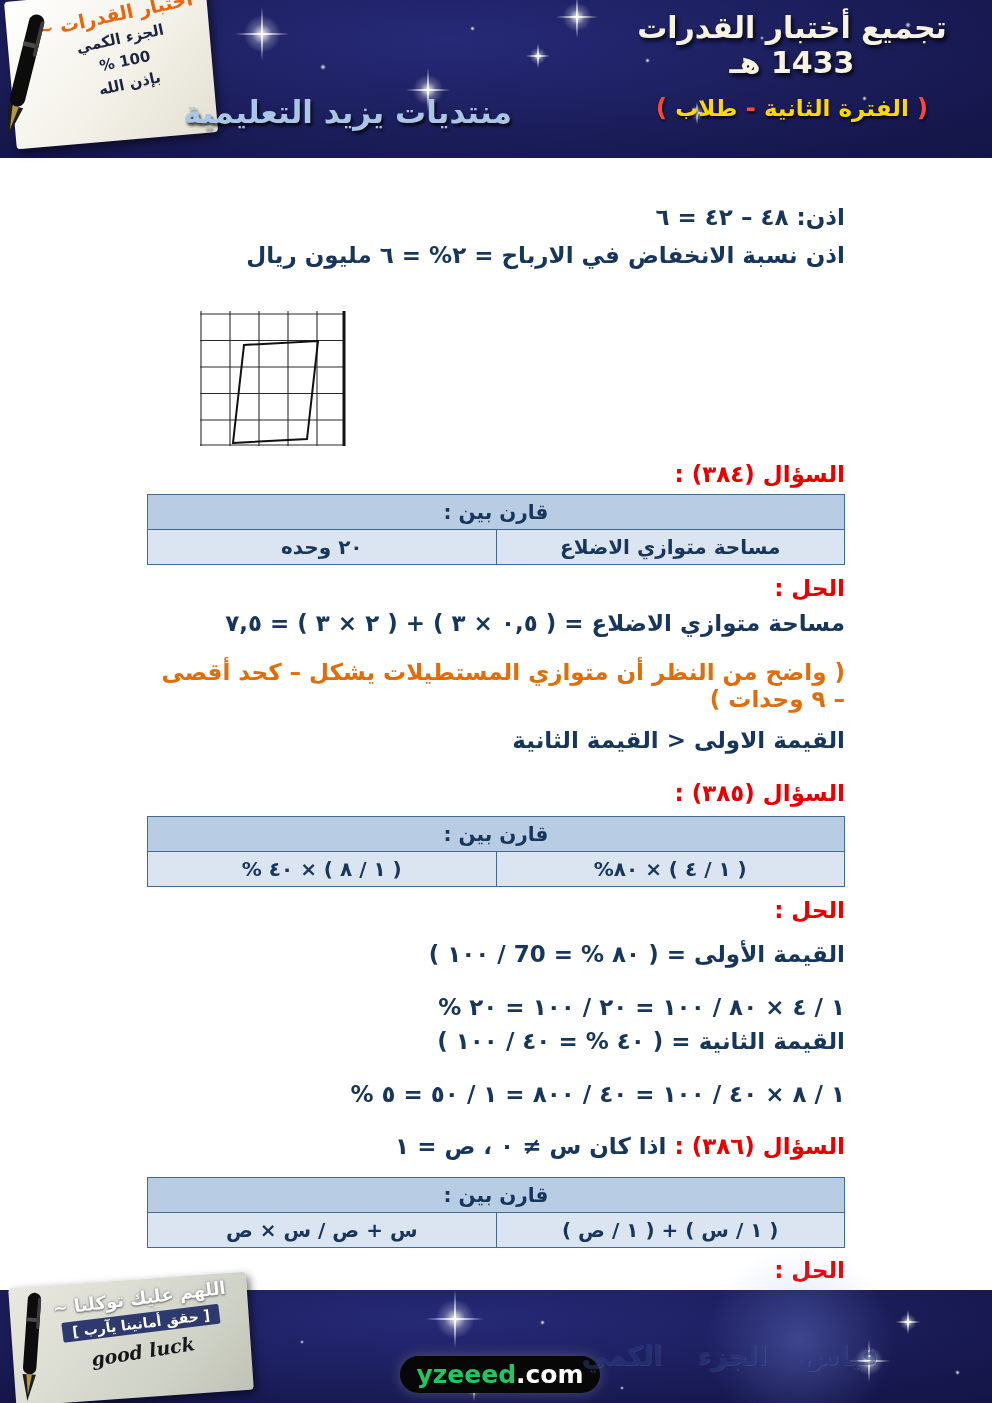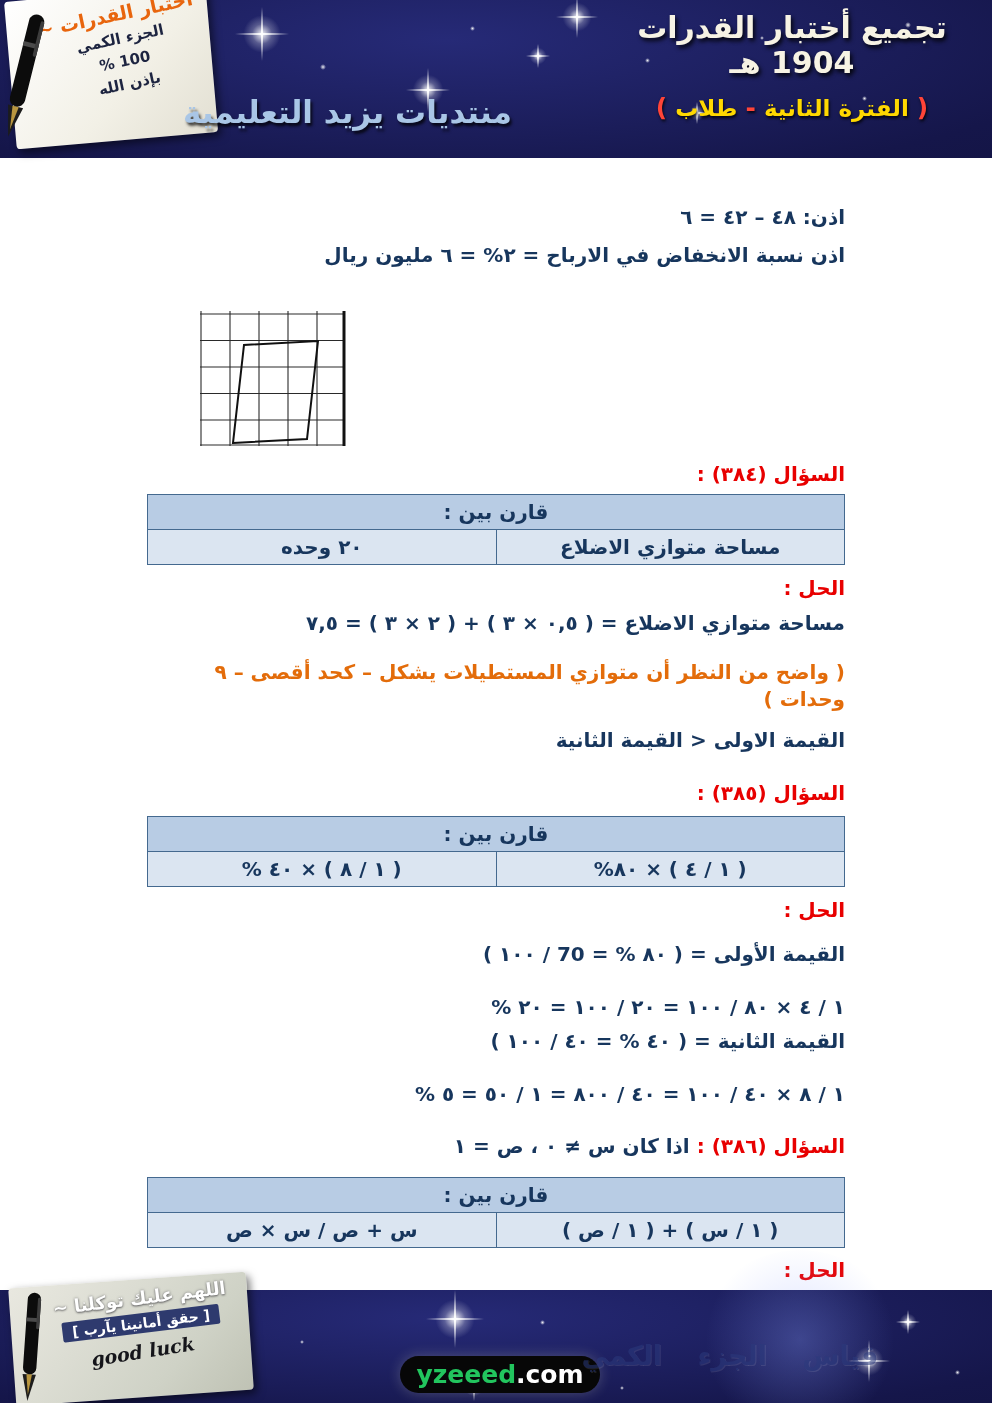--- a/index.html
+++ b/index.html
@@ -40,21 +40,21 @@
   .forum-name{position:absolute;left:183px;top:94px;font-size:31px;color:#a9c6e6;
       text-shadow:2px 3px 3px rgba(0,0,0,.75);}
   .title-block{position:absolute;right:12px;top:10px;width:376px;text-align:center;direction:rtl;}
   .main-title{font-size:30px;color:#f7f3e4;text-shadow:2px 3px 4px rgba(0,0,0,.85);}
   .subtitle{margin-top:13px;font-size:23px;color:#ffd800;text-shadow:1px 2px 3px rgba(0,0,0,.85);}
   .sub-red{color:#ff4438;font-size:25px;}
 
   
   main{position:absolute;top:158px;left:0;width:100%;box-sizing:border-box;
        padding:0 147px;direction:rtl;}
-  main p{margin:0;font-size:20px;line-height:27px;text-align:right;}
+  main p{margin:0;font-size:23px;line-height:27px;text-align:right;}
   .navy{color:#17365d;}
   .red{color:#e80000;}
   .orange{color:#e36c0a;}
 
   .mt46{margin-top:46px;} .mt26{margin-top:26px;}
   .mt25{margin-top:25px;} .mt22{margin-top:22px;}
   .mt17{margin-top:17px;}
   .mt14{margin-top:14px;} .mt11{margin-top:11px;} .mt10{margin-top:10px;}
   .mt9{margin-top:9px;} .mt8{margin-top:8px;} .mt7{margin-top:7px;} .mt6{margin-top:6px;}
 
@@ -121,21 +121,21 @@
       <rect x="14" y="2" width="17" height="104" rx="8.5" fill="#0c0c0c"></rect>
       <rect x="14" y="34" width="17" height="5" fill="#4a4a4a"></rect>
       <rect x="27" y="8" width="4" height="40" rx="2" fill="#3d3d3d"></rect>
       <polygon points="14,106 31,106 22.5,140" fill="#1c1c1c"></polygon>
       <polygon points="19,106 26,106 22.5,132" fill="#b9963f"></polygon>
     </svg>
 
     <div class="forum-name">منتديات يزيد التعليمية</div>
 
     <div class="title-block">
-      <div class="main-title">تجميع أختبار القدرات 1904 هـ</div>
+      <div class="main-title">تجميع أختبار القدرات 1433 هـ</div>
       <div class="subtitle">
         <span class="sub-red">(</span>
         <span>الفترة الثانية</span>
         <span class="sub-red">-</span>
         <span>طلاب</span>
         <span class="sub-red">)</span>
       </div>
     </div>
   </header>
 

